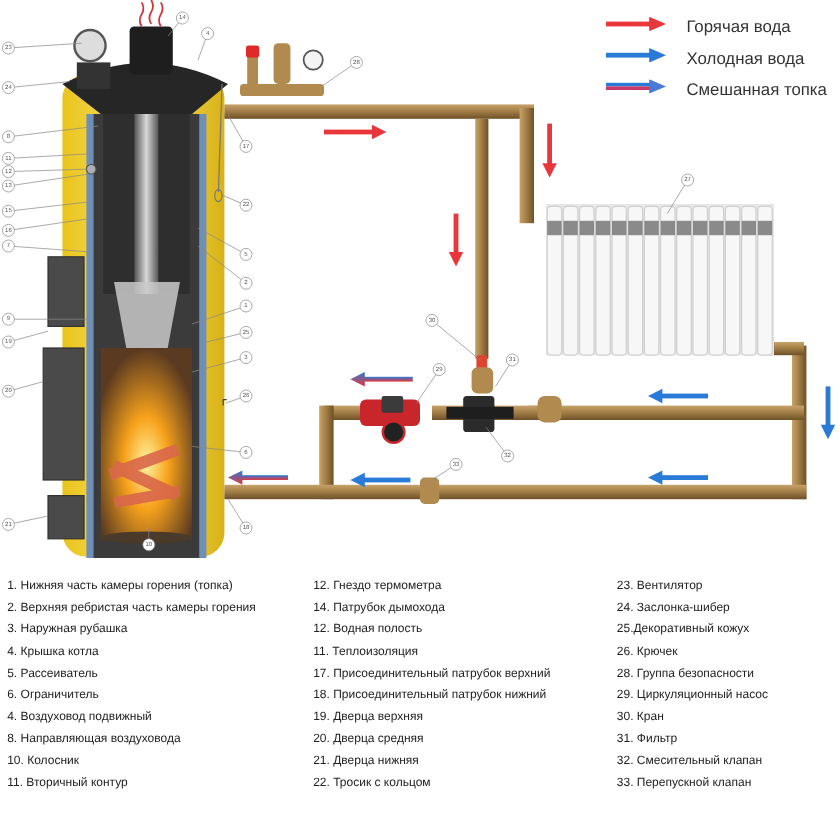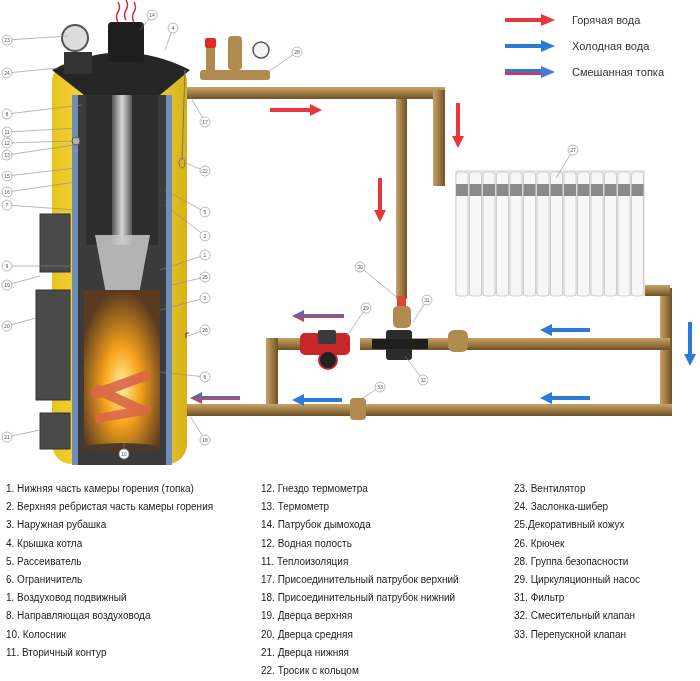--- a/index.html
+++ b/index.html
@@ -1,18 +1,18 @@
 <!DOCTYPE html>
 <html><head>
 <meta charset="utf-8">
 <style>
   html, body { margin:0; padding:0; background:#fff; }
   body { width:700px; height:681px; position:relative; overflow:hidden; font-family:"Liberation Sans", sans-serif; }
   #diagram { position:absolute; left:0; top:0; width:700px; height:470px; }
-  .legend-label { position:absolute; font-size:11px; color:#333; white-space:nowrap; }
+  .legend-label { position:absolute; font-size:14px; color:#333; white-space:nowrap; }
   .legend-arrow { position:absolute; width:50px; height:12px; }
   .parts { position:absolute; top:480px; left:0; width:700px; }
   .col { position:absolute; top:0; }
   .part { font-size:10px; color:#222; height:18.2px; line-height:18.2px; white-space:nowrap; }
   .callout { font-family:"Liberation Sans", sans-serif; font-size:5px; fill:#555; text-anchor:middle; dominant-baseline:central; }
 </style>
 </head>
 <body>
 
 <svg id="diagram" viewBox="0 0 700 470" xmlns="http://www.w3.org/2000/svg">
@@ -379,42 +379,42 @@
 </div>
 
 <div class="parts">
   <div class="col" style="left:6px" id="col1">
       <div class="part">1. Нижняя часть камеры горения (топка)</div>
       <div class="part">2. Верхняя ребристая часть камеры горения</div>
       <div class="part">3. Наружная рубашка</div>
       <div class="part">4. Крышка котла</div>
       <div class="part">5. Рассеиватель</div>
       <div class="part">6. Ограничитель</div>
-      <div class="part">1. Воздуховод подвижный</div>
+      <div class="part">4. Воздуховод подвижный</div>
       <div class="part">8. Направляющая воздуховода</div>
       <div class="part">10. Колосник</div>
       <div class="part">11. Вторичный контур</div>
     </div>
   <div class="col" style="left:261px" id="col2">
       <div class="part">12. Гнездо термометра</div>
-      <div class="part">13. Термометр</div>
       <div class="part">14. Патрубок дымохода</div>
       <div class="part">12. Водная полость</div>
       <div class="part">11. Теплоизоляция</div>
       <div class="part">17. Присоединительный патрубок верхний</div>
       <div class="part">18. Присоединительный патрубок нижний</div>
       <div class="part">19. Дверца верхняя</div>
       <div class="part">20. Дверца средняя</div>
       <div class="part">21. Дверца нижняя</div>
       <div class="part">22. Тросик с кольцом</div>
     </div>
   <div class="col" style="left:514px" id="col3">
       <div class="part">23. Вентилятор</div>
       <div class="part">24. Заслонка-шибер</div>
       <div class="part">25.Декоративный кожух</div>
       <div class="part">26. Крючек</div>
       <div class="part">28. Группа безопасности</div>
       <div class="part">29. Циркуляционный насос</div>
+      <div class="part">30. Кран</div>
       <div class="part">31. Фильтр</div>
       <div class="part">32. Смесительный клапан</div>
       <div class="part">33. Перепускной клапан</div>
     </div>
 </div>
 
 </body></html>

